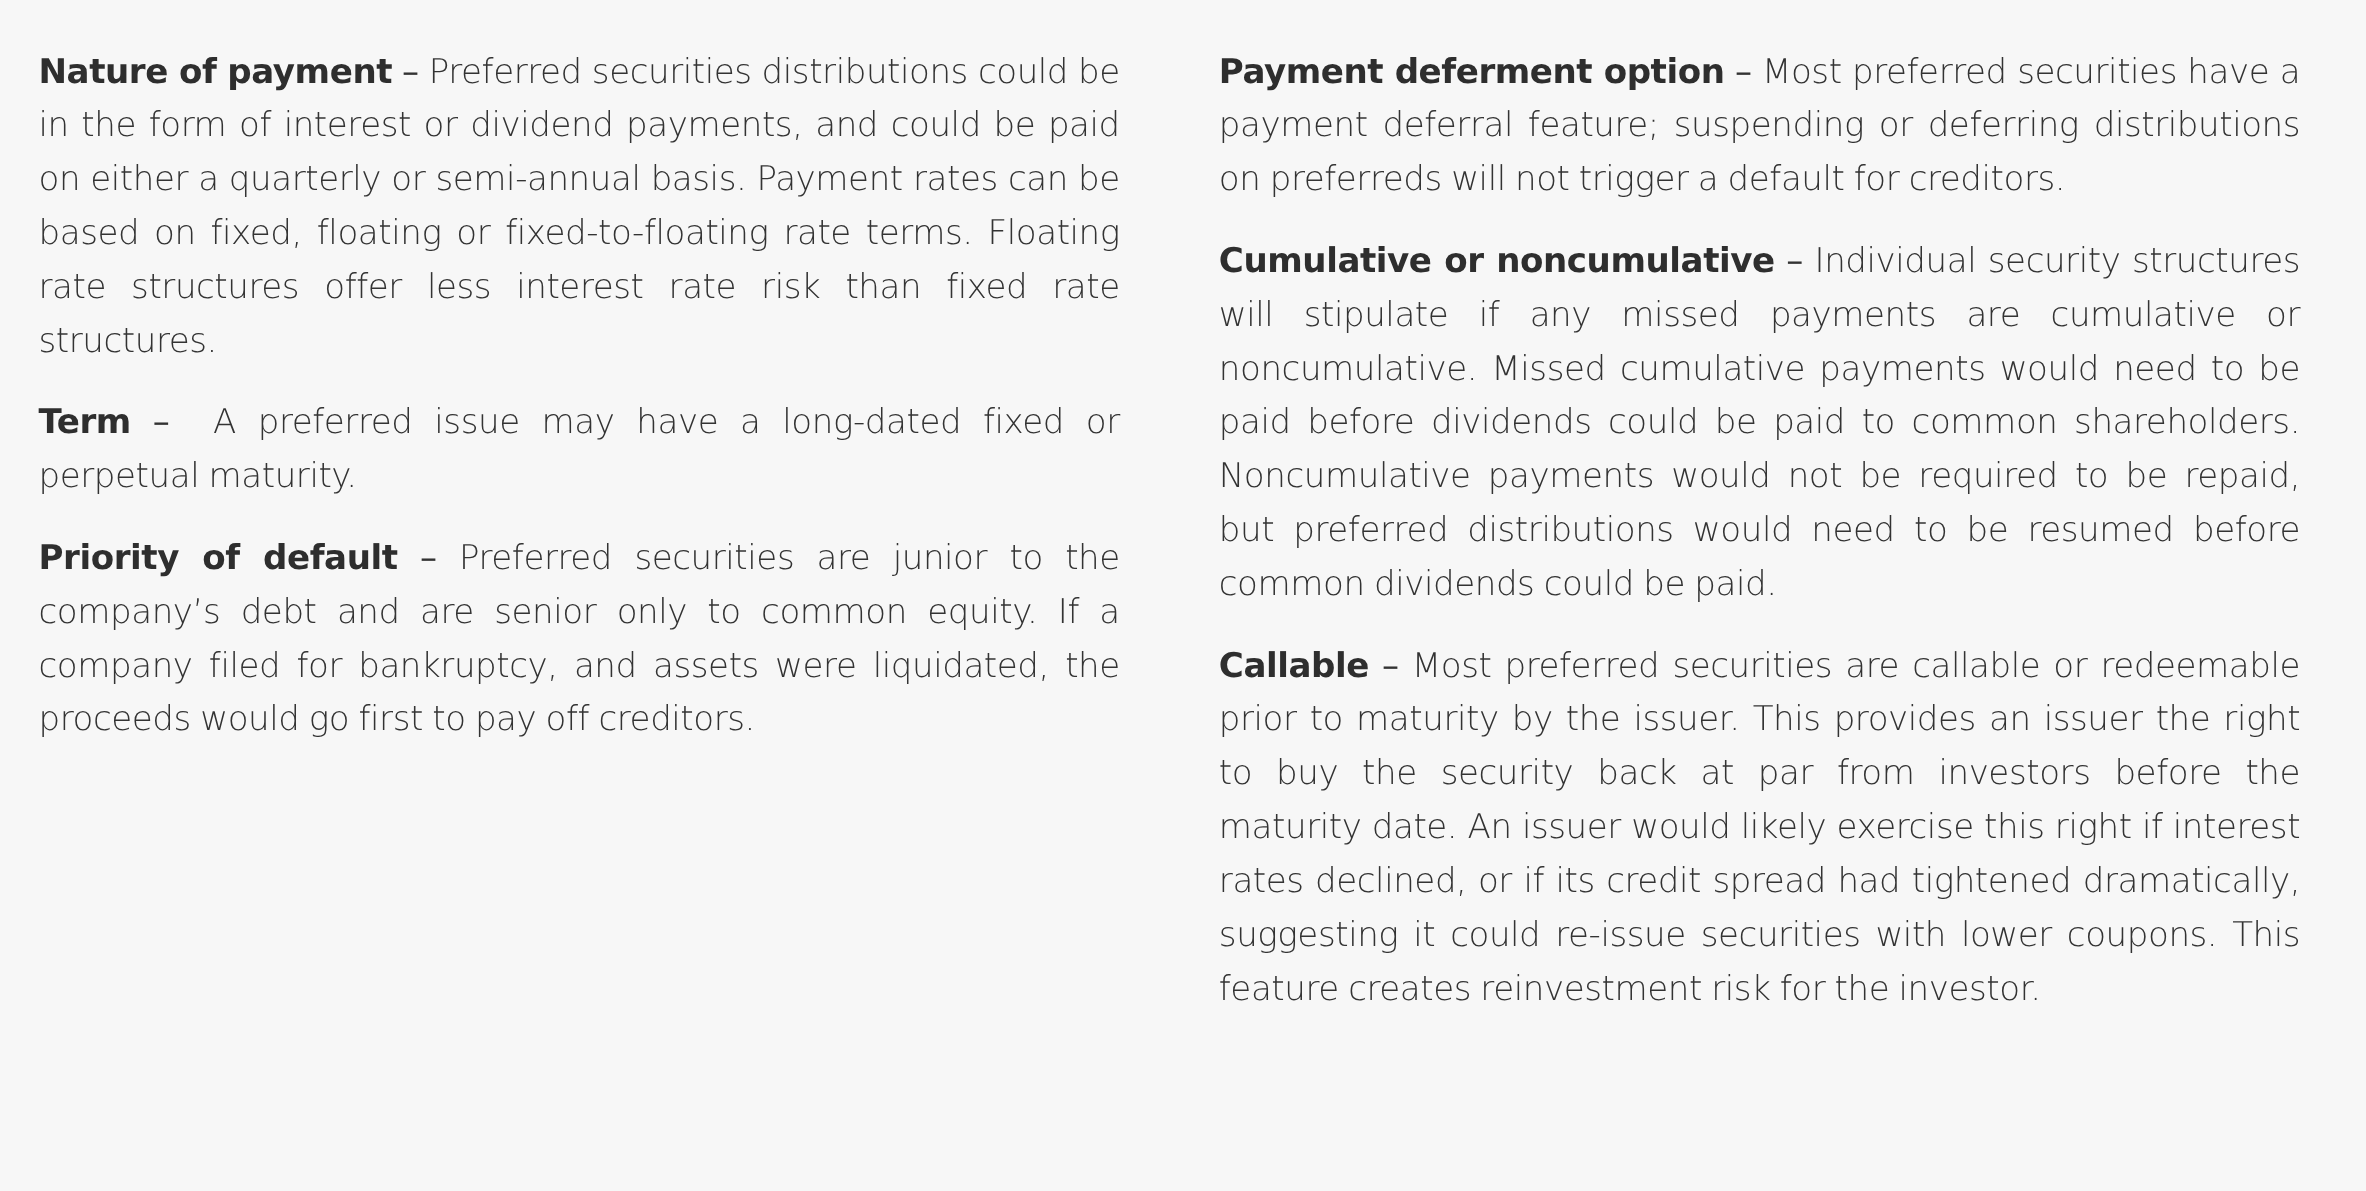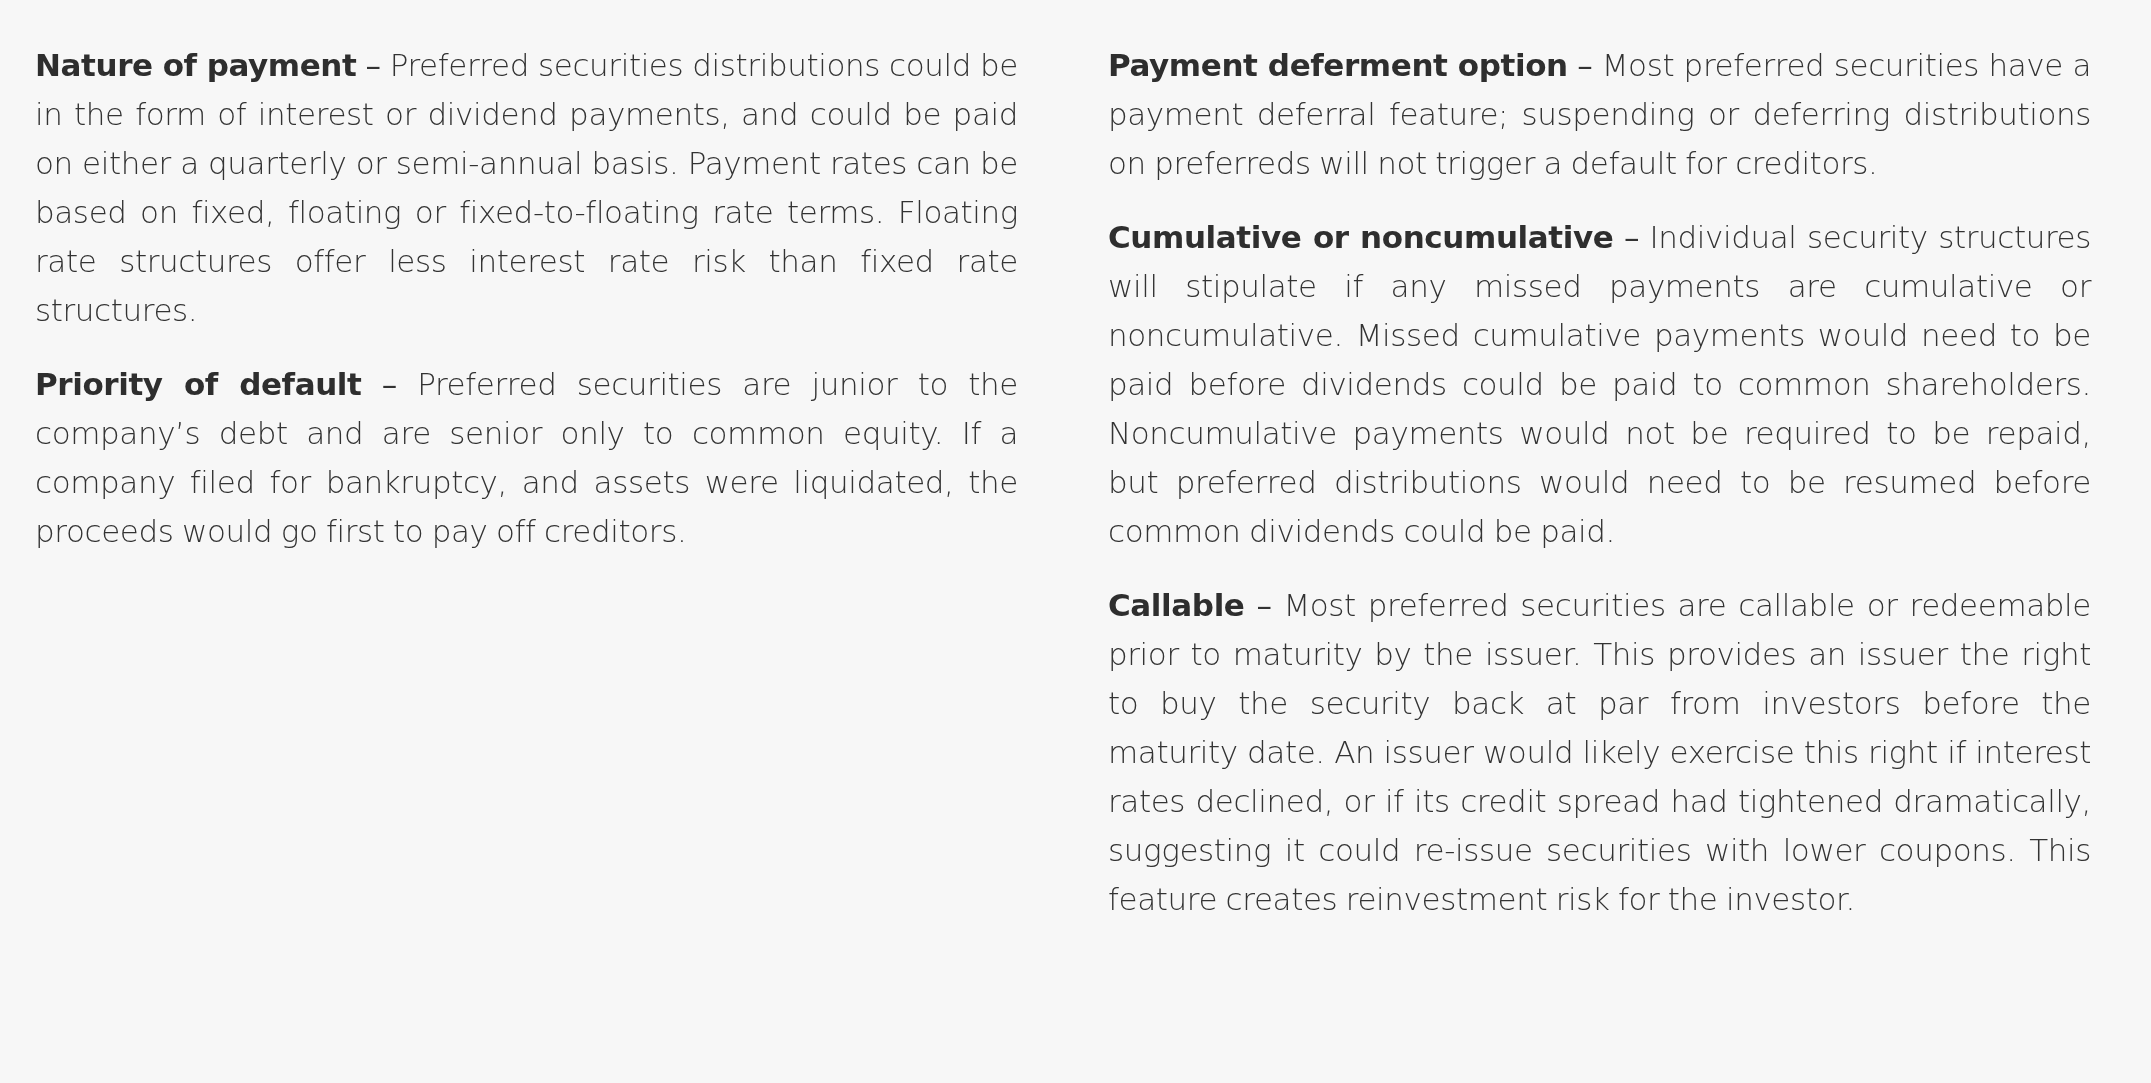--- a/index.html
+++ b/index.html
@@ -37,20 +37,21 @@
     }
     .sep {
       font-weight: normal;
     }
   </style>
 </head>
 <body>
 
 <div class="column col-left">
   <p class="para"><span class="term">Nature of payment</span><span class="sep"> – </span><span>Preferred securities distributions could be in the form of interest or dividend payments, and could be paid on either a quarterly or semi-annual basis. Payment rates can be based on fixed, floating or fixed-to-floating rate terms. Floating rate structures offer less interest rate risk than fixed rate structures.</span></p>
+  <p class="para"><span class="term">Term</span><span class="sep" style="white-space:pre"> –  </span><span>A preferred issue may have a long-dated fixed or perpetual maturity.</span></p>
   <p class="para"><span class="term">Priority of default</span><span class="sep"> – </span><span>Preferred securities are junior to the company’s debt and are senior only to common equity. If a company filed for bankruptcy, and assets were liquidated, the proceeds would go first to pay off creditors.</span></p>
 </div>
 
 <div class="column col-right">
   <p class="para"><span class="term">Payment deferment option</span><span class="sep"> – </span><span>Most preferred securities have a payment deferral feature; suspending or deferring distributions on preferreds will not trigger a default for creditors.</span></p>
   <p class="para"><span class="term">Cumulative or noncumulative</span><span class="sep"> – </span><span>Individual security structures will stipulate if any missed payments are cumulative or noncumulative. Missed cumulative payments would need to be paid before dividends could be paid to common shareholders. Noncumulative payments would not be required to be repaid, but preferred distributions would need to be resumed before common dividends could be paid.</span></p>
   <p class="para"><span class="term">Callable</span><span class="sep"> – </span><span>Most preferred securities are callable or redeemable prior to maturity by the issuer. This provides an issuer the right to buy the security back at par from investors before the maturity date. An issuer would likely exercise this right if interest rates declined, or if its credit spread had tightened dramatically, suggesting it could re-issue securities with lower coupons. This feature creates reinvestment risk for the investor.</span></p>
 </div>
 
 </body></html>

